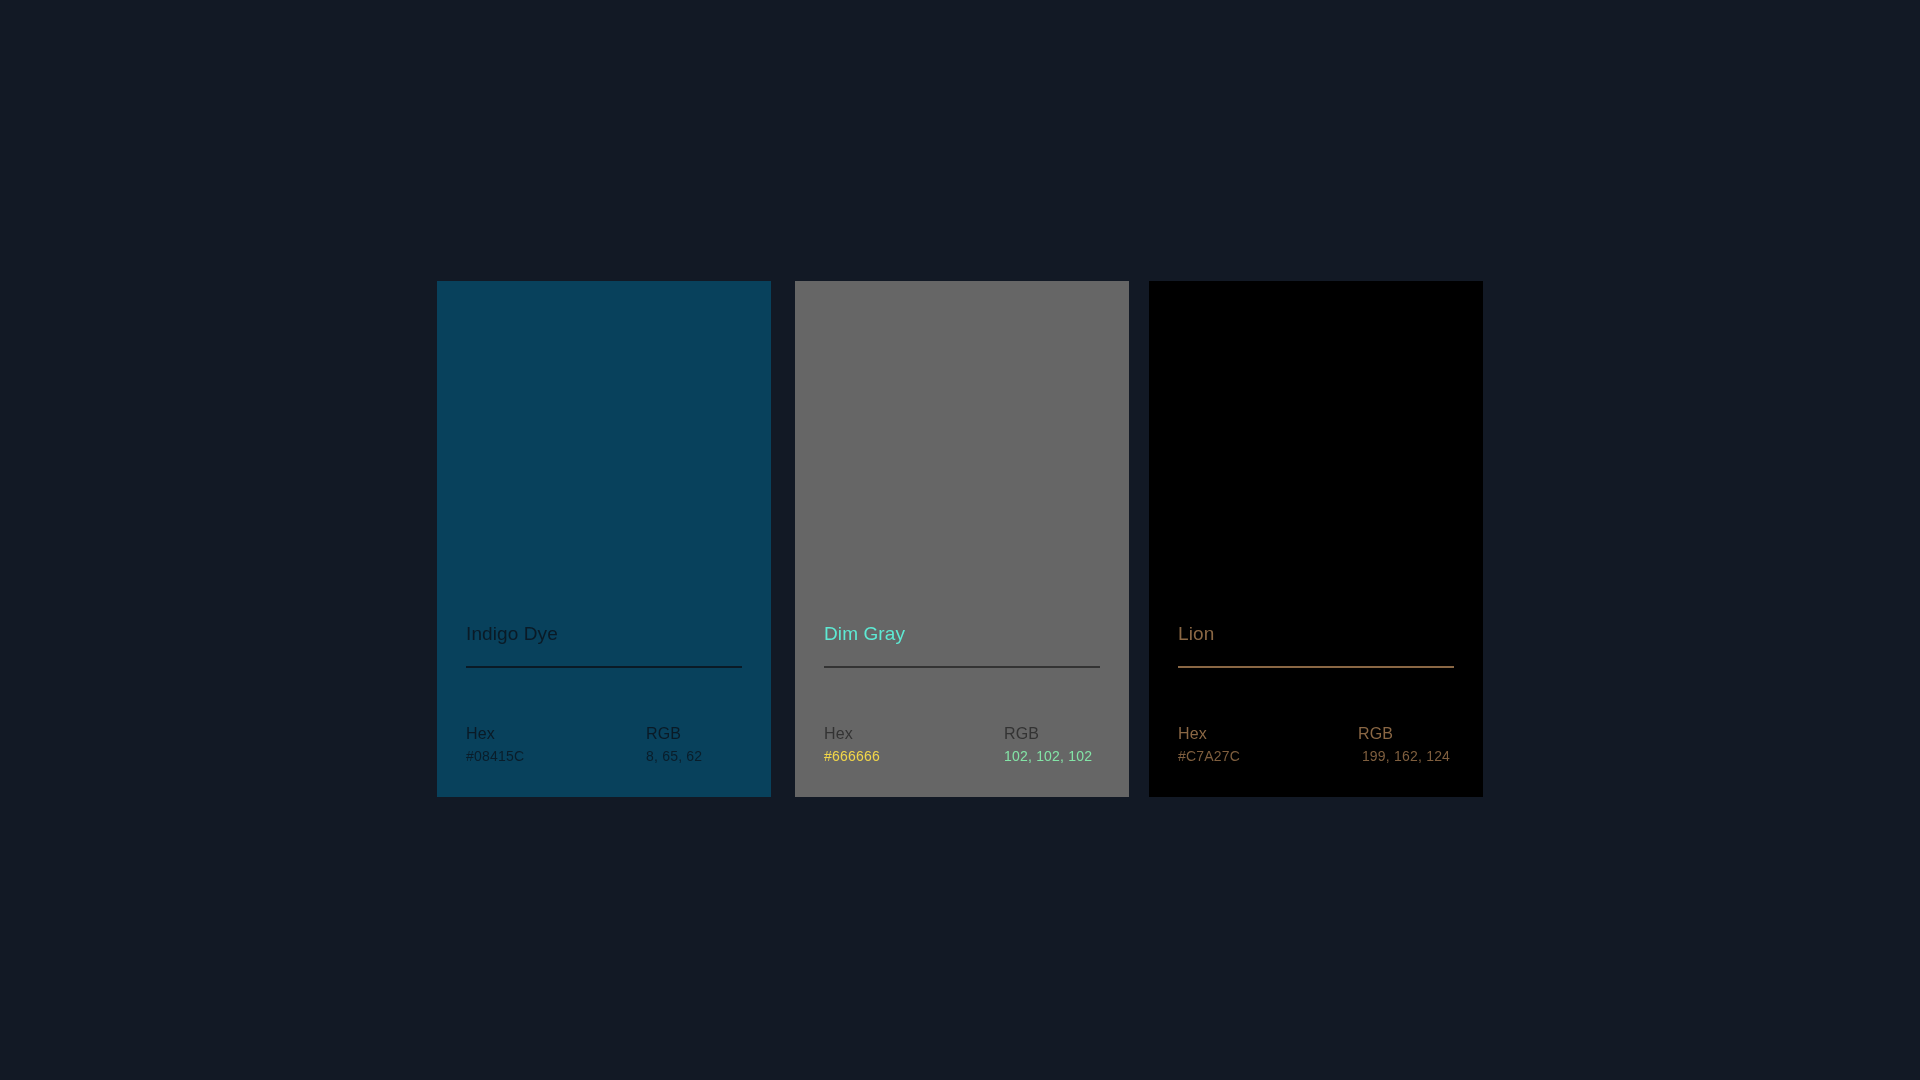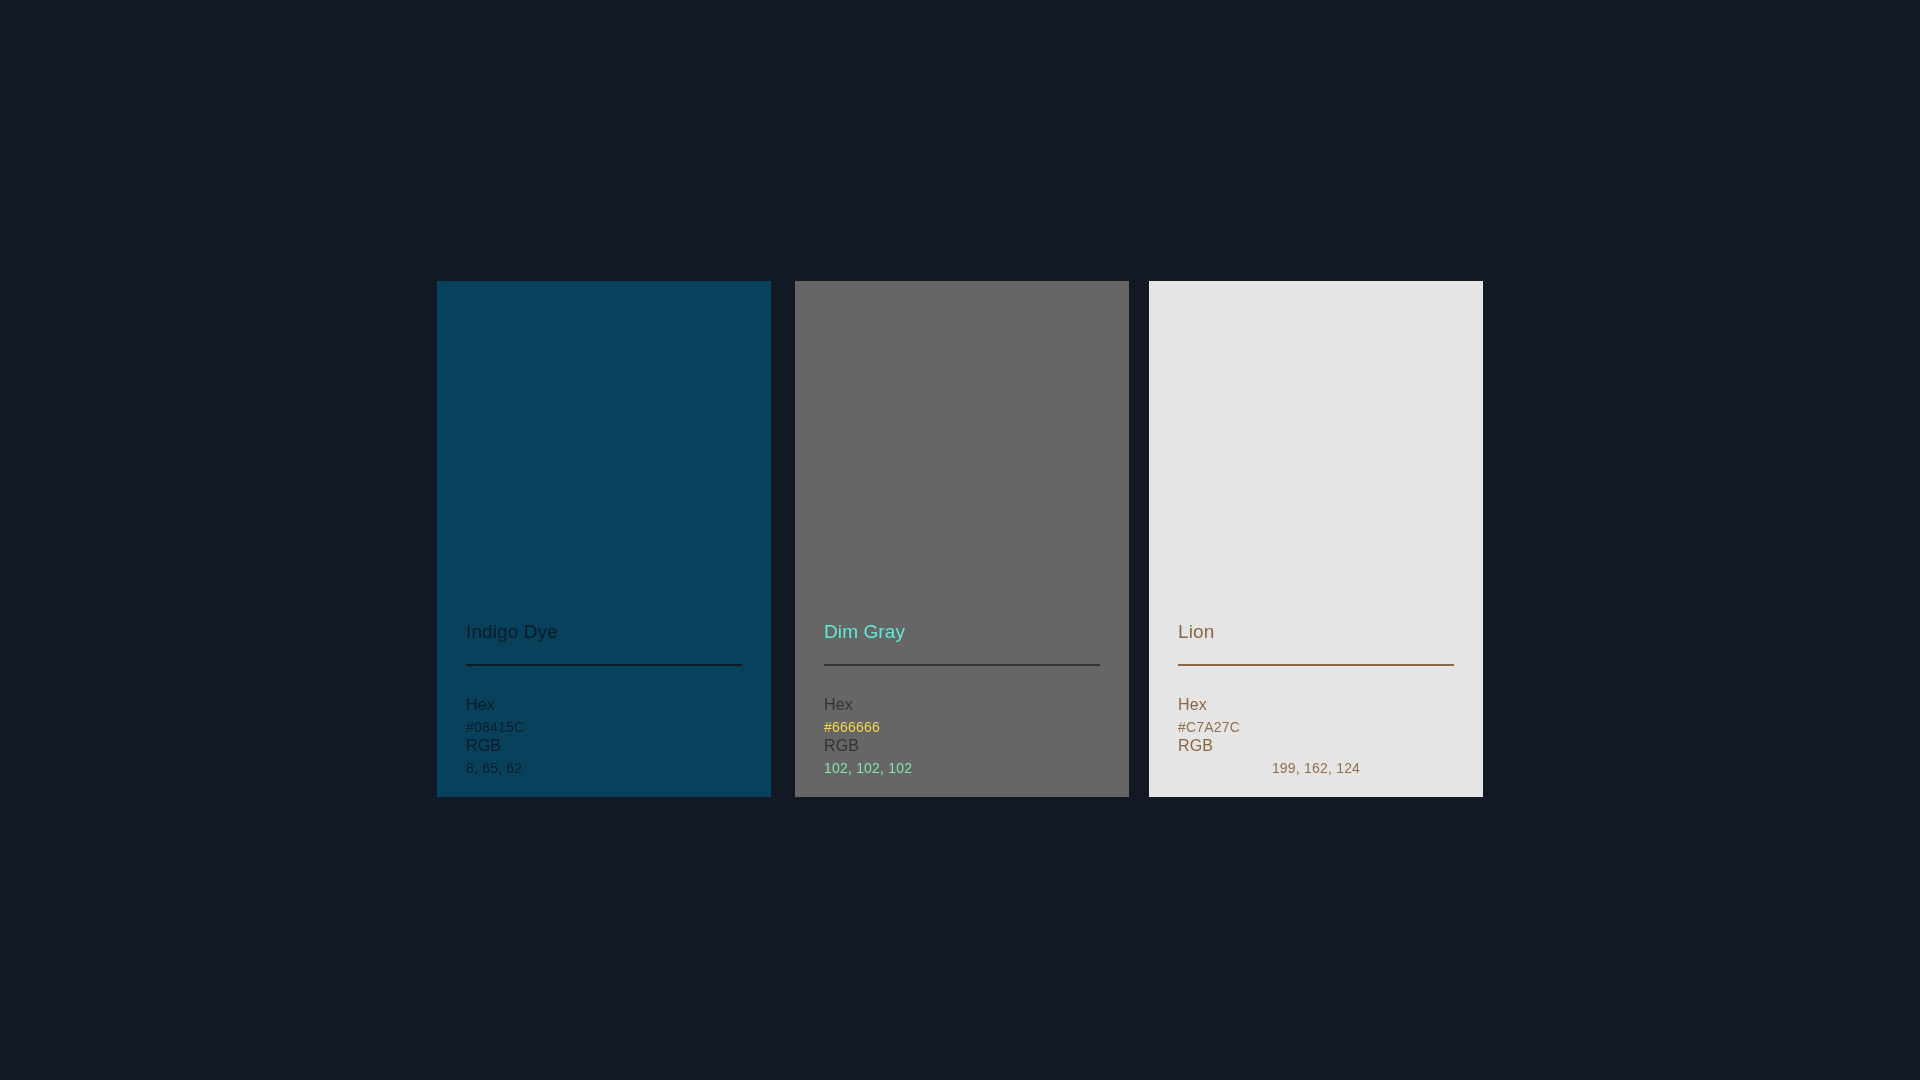--- a/index.html
+++ b/index.html
@@ -32,21 +32,21 @@
     align-items: flex-start;
   }
 
   .swatch-card {
     width: 334px;
     height: 516px;
     position: relative;
     display: flex;
     flex-direction: column;
     justify-content: flex-end;
-    padding: 0 29px 20px 29px;
+    padding: 0 29px 32px 29px;
   }
 
   .swatch-card.gap-wide  { margin-left: 24px; }
   .swatch-card.gap-narrow{ margin-left: 20px; }
 
   .swatch-name {
     font-size: 19px;
     font-weight: 400;
     letter-spacing: 0.1px;
     line-height: 1.2;
@@ -55,21 +55,22 @@
 
   .swatch-divider {
     height: 2px;
     width: 100%;
     margin-top: 20px;
     margin-bottom: 29px;
   }
 
   .swatch-values {
     display: flex;
-    flex-direction: column;
+    flex-direction: row;
+    margin-top: 27px;
   }
 
   .value-group {
     display: flex;
     flex-direction: column;
   }
 
   .value-group.col-hex { width: 180px; }
   .value-group.col-rgb { flex: 1; }
 
@@ -121,21 +122,21 @@
           <span class="value-label" style="color: rgb(51, 51, 51);">Hex</span>
           <span class="value-text" style="color: #fde047;">#666666</span>
         </div>
         <div class="value-group col-rgb">
           <span class="value-label" style="color: rgb(51, 51, 51);">RGB</span>
           <span class="value-text" style="color: #86efac;">102, 102, 102</span>
         </div>
       </div>
     </div>
 
-    <div class="swatch-card gap-narrow" style="background-color: #e5e5e5;">
+    <div class="swatch-card gap-narrow" style="background-color: #000000;">
       <div class="swatch-name" style="color: rgb(138, 103, 68);">Lion</div>
       <div class="swatch-divider" style="background-color: rgb(138, 103, 68);"></div>
       <div class="swatch-values">
         <div class="value-group col-hex">
           <span class="value-label" style="color: rgb(138, 103, 68);">Hex</span>
           <span class="value-text" style="color: rgb(138, 103, 68);">#C7A27C</span>
         </div>
         <div class="value-group col-rgb">
           <span class="value-label" style="color: rgb(138, 103, 68);">RGB</span>
           <span class="value-text" style="color: rgb(138, 103, 68); text-align: center;">199, 162, 124</span>

